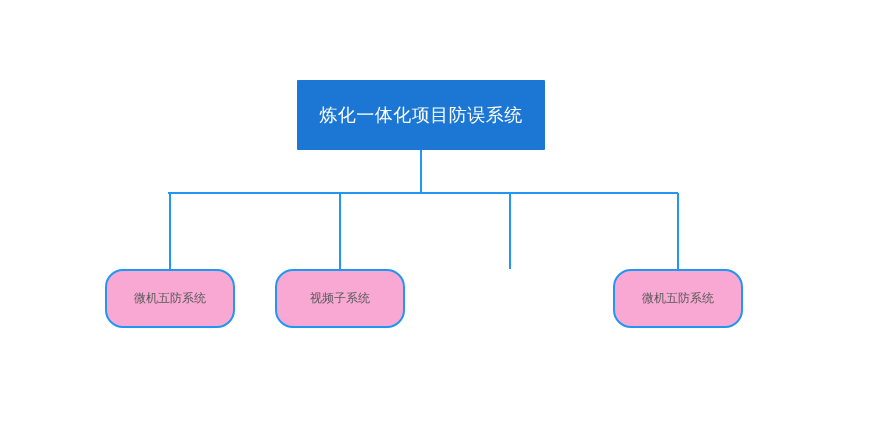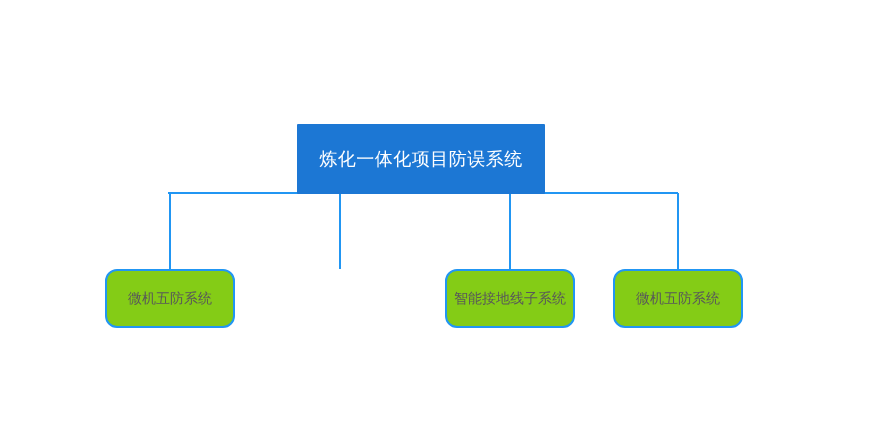--- a/index.html
+++ b/index.html
@@ -39,35 +39,34 @@
   .node-root {
     left: 297px;
     top: 80px;
     width: 248px;
     height: 70px;
     background: #1c77d4;
     color: #ffffff;
     font-size: 18px;
     letter-spacing: 0.5px;
     border-radius: 1px;
-    margin-top: 44px;
   }
   .node-root .node-label {
     line-height: 1.2;
     white-space: nowrap;
   }
   .node-child {
     top: 269px;
     width: 130px;
     height: 59px;
-    background: #84cc16;
+    background: #f9a8d4;
     border: 2px solid #2196f3;
-    border-radius: 12px;
+    border-radius: 18px;
     color: #595959;
-    font-size: 14px;
+    font-size: 12px;
   }
   .node-child .node-label {
     line-height: 1.2;
     white-space: nowrap;
   }
   .child-1 { left: 105px; }
   .child-2 { left: 275px; }
   .child-3 { left: 445px; }
   .child-4 { left: 613px; }
 </style>
@@ -89,22 +88,22 @@
   </svg>
 
   <div class="node node-root">
     <span class="node-label">炼化一体化项目防误系统</span>
   </div>
 
   <div class="node node-child child-1">
     <span class="node-label">微机五防系统</span>
   </div>
 
+  <div class="node node-child child-2">
+    <span class="node-label">视频子系统</span>
+  </div>
 
-  <div class="node node-child child-3">
-    <span class="node-label">智能接地线子系统</span>
-  </div>
 
   <div class="node node-child child-4">
     <span class="node-label">微机五防系统</span>
   </div>
 
 </div>
 
 </body></html>

